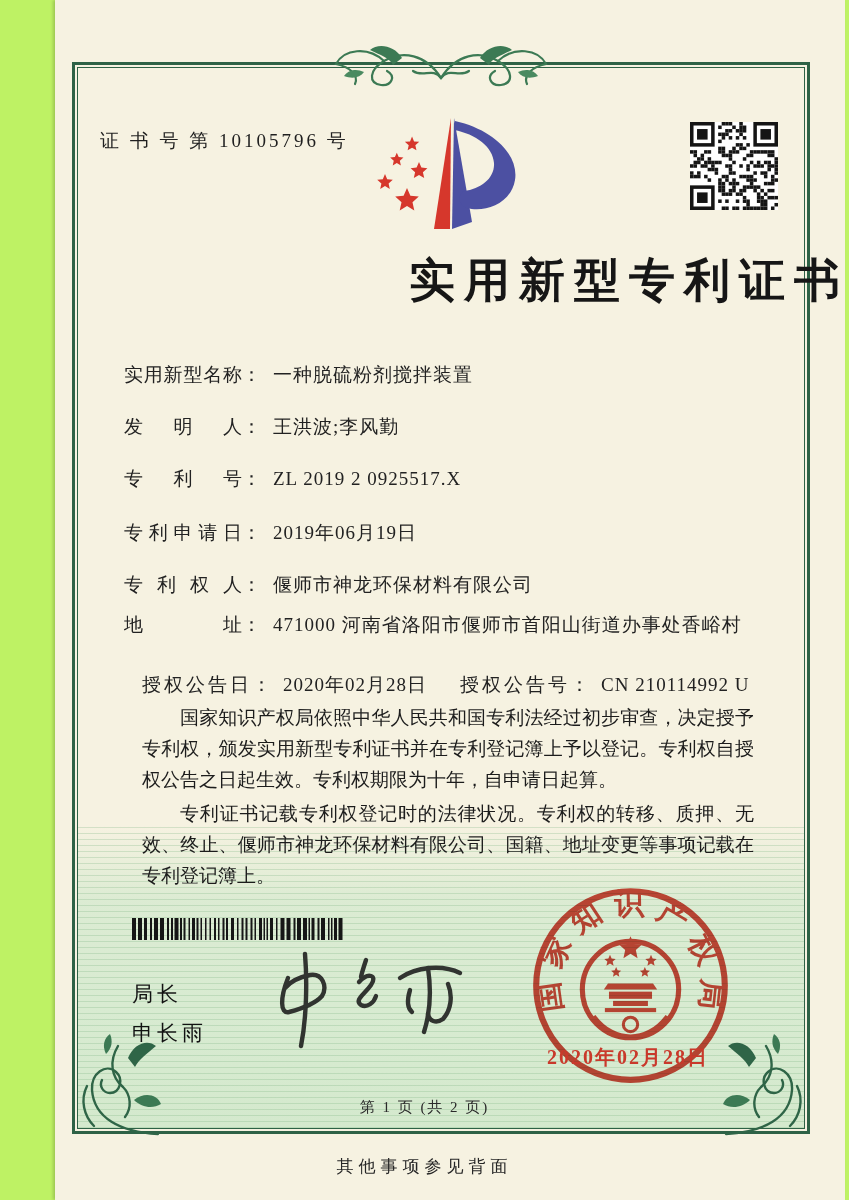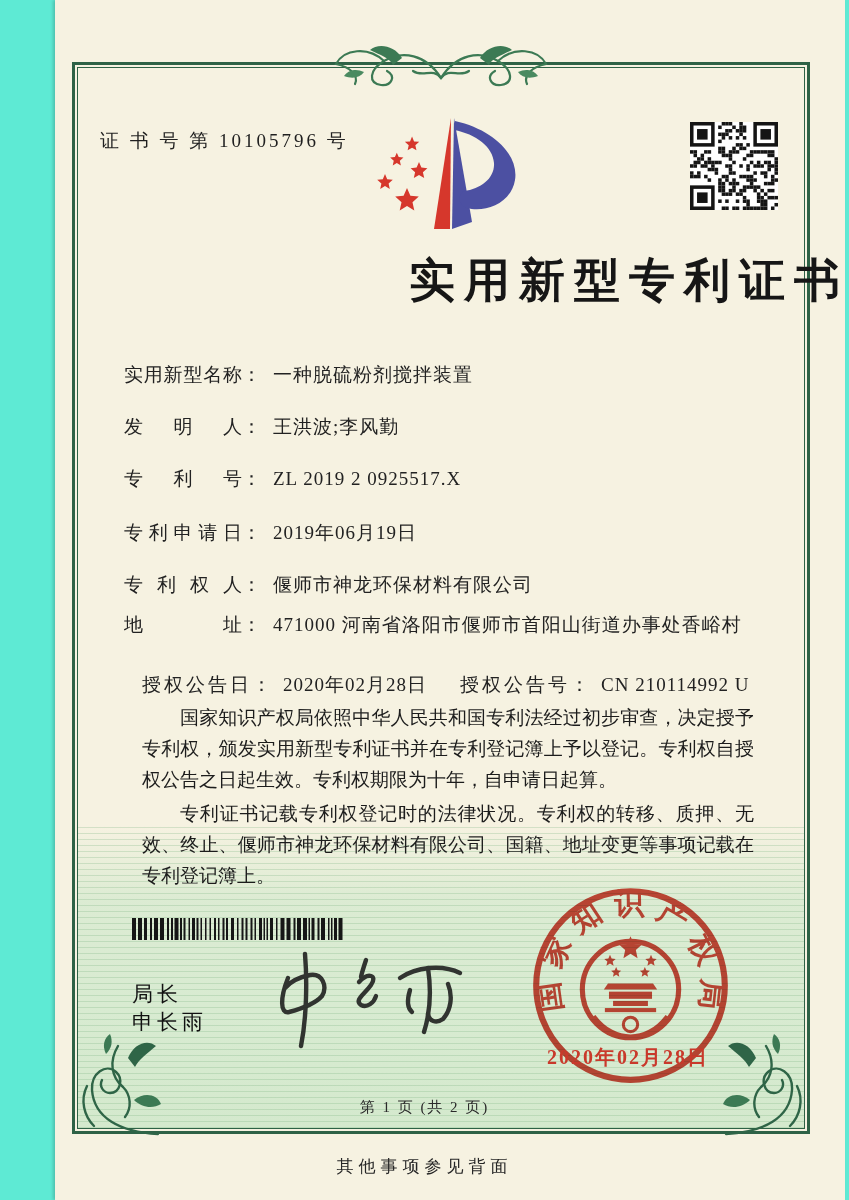--- a/index.html
+++ b/index.html
@@ -1,18 +1,18 @@
 <!DOCTYPE html>
 <html><head>
 <meta charset="utf-8">
 <style>
   * { margin:0; padding:0; box-sizing:border-box; }
   html,body { background:#fdfdfb; }
   body { font-family:"Liberation Serif","DejaVu Serif",serif; color:#222; }
-  .page { position:relative; width:849px; height:1200px; overflow:hidden; background:#5eead4; }
+  .page { position:relative; width:849px; height:1200px; overflow:hidden; background:#bef264; }
   .paper { position:absolute; left:55px; top:0; width:790px; height:1200px;
            background:#f6f2e1; box-shadow:-2px 0 3px rgba(0,0,0,.18); }
 
   
   .frame { position:absolute; left:72px; top:62px; width:738px; height:1072px;
            border:3px solid #2e6246; }
   .frame-inner { position:absolute; inset:2px; border:1px solid #2e6246; }
 
   
   .green-zone { position:absolute; left:0; right:0; bottom:0; height:302px;
@@ -37,21 +37,21 @@
   .grant-pair2 { position:absolute; left:318px; top:0; }
   .glabel { display:inline-block; letter-spacing:3px; }
 
   .paras { position:absolute; left:142px; top:702px; width:612px;
            font-size:19px; line-height:31px; text-align:justify; color:#1c1c1c; }
   .paras p { text-indent:2em; margin-bottom:3px; }
 
   .barcode { position:absolute; left:132px; top:918px; width:212px; height:22px; }
 
   .officer { position:absolute; left:132px; top:980px; font-size:21px; letter-spacing:4px; color:#111; }
-  .officer div { }
+  .officer div { margin-bottom:11px; }
 
   .signature { position:absolute; left:262px; top:948px; width:215px; height:105px; }
 
   .seal { position:absolute; left:528px; top:883px; width:205px; height:205px; opacity:.92;
           mix-blend-mode:multiply; }
   .seal-date { position:absolute; left:518px; top:1044px; width:220px; text-align:center;
                font-size:20px; letter-spacing:2px; color:#c9392b; font-weight:bold; }
 
   .page-num { position:absolute; left:0; top:1098px; width:100%; text-align:center;
               font-size:15px; letter-spacing:2px; color:#2a2a2a; }

